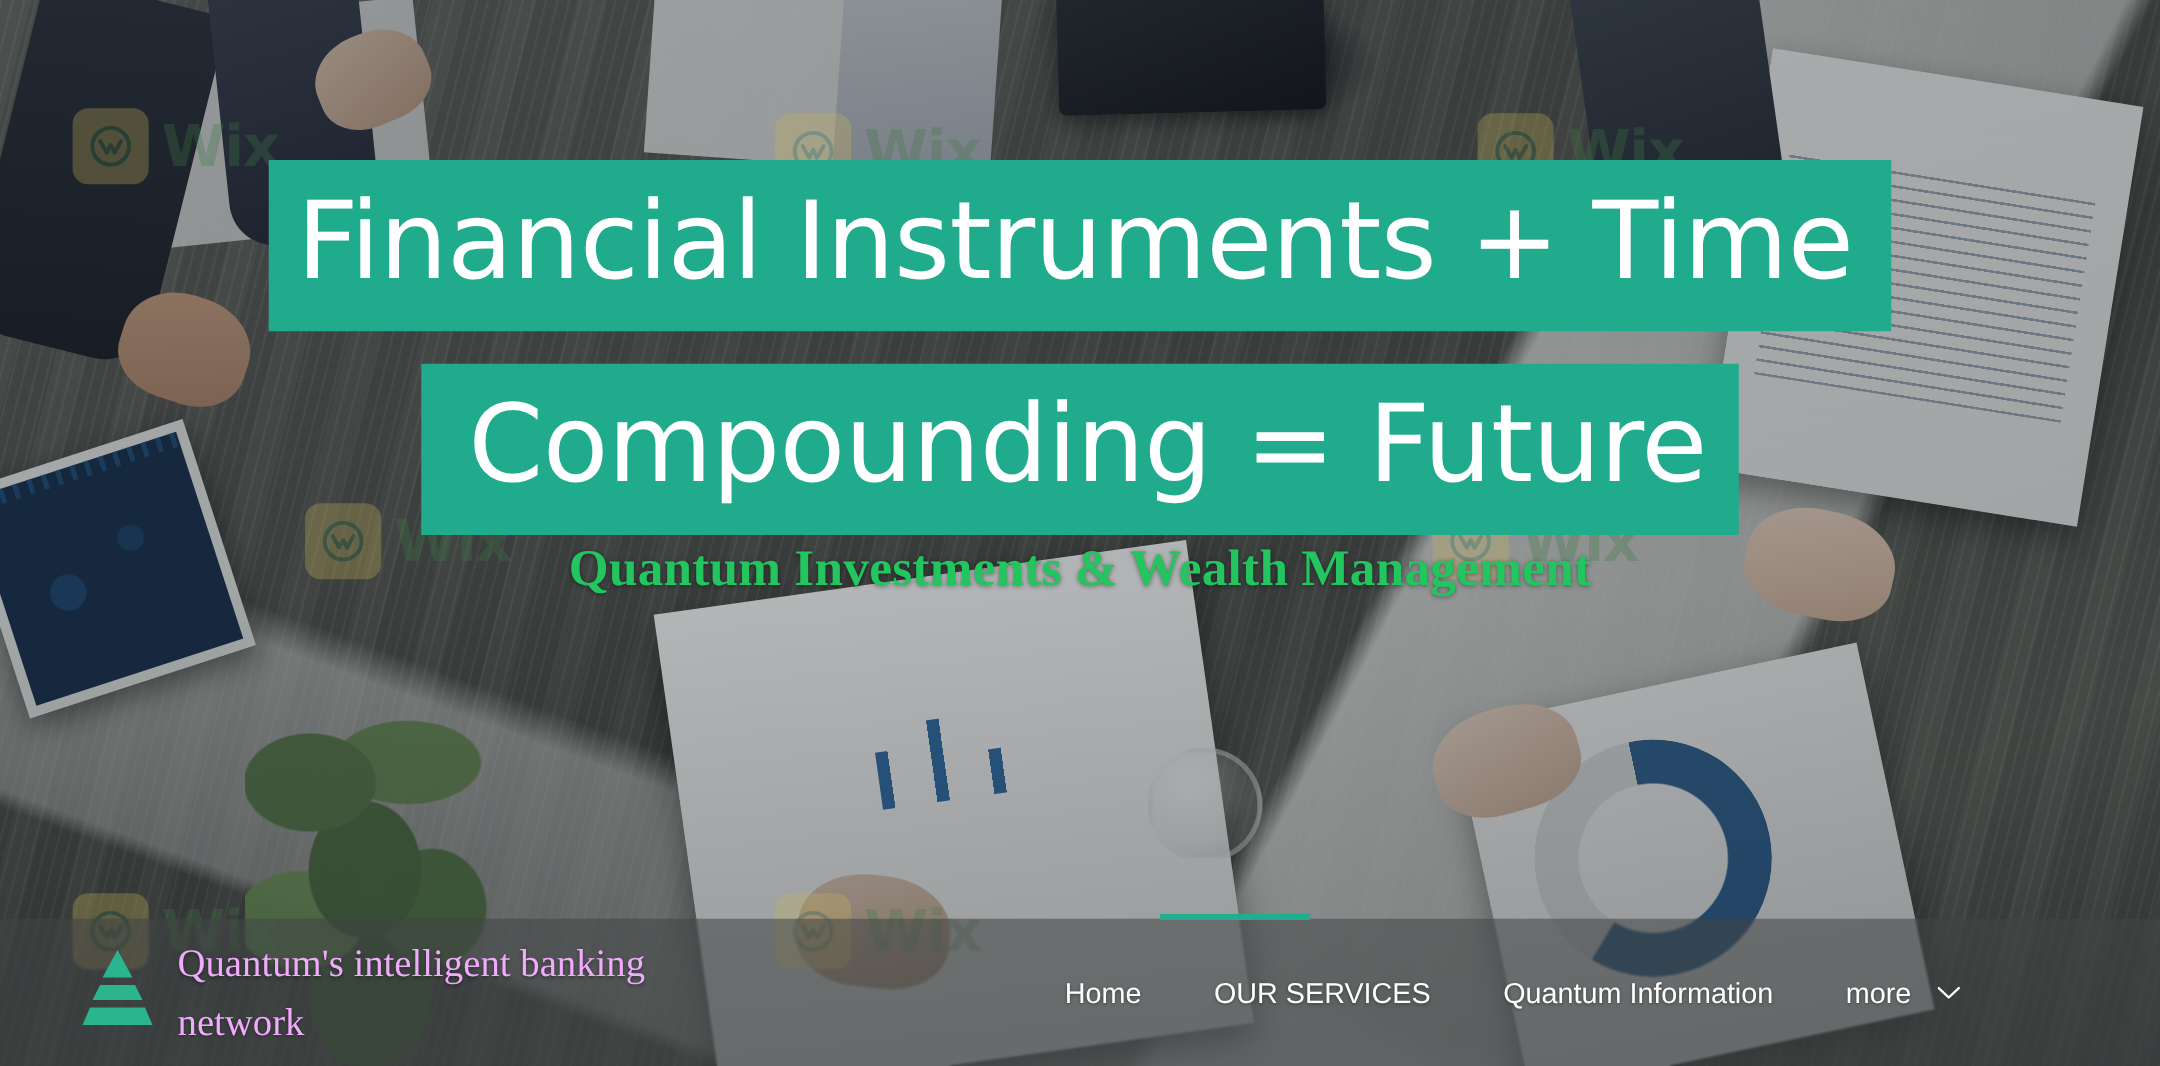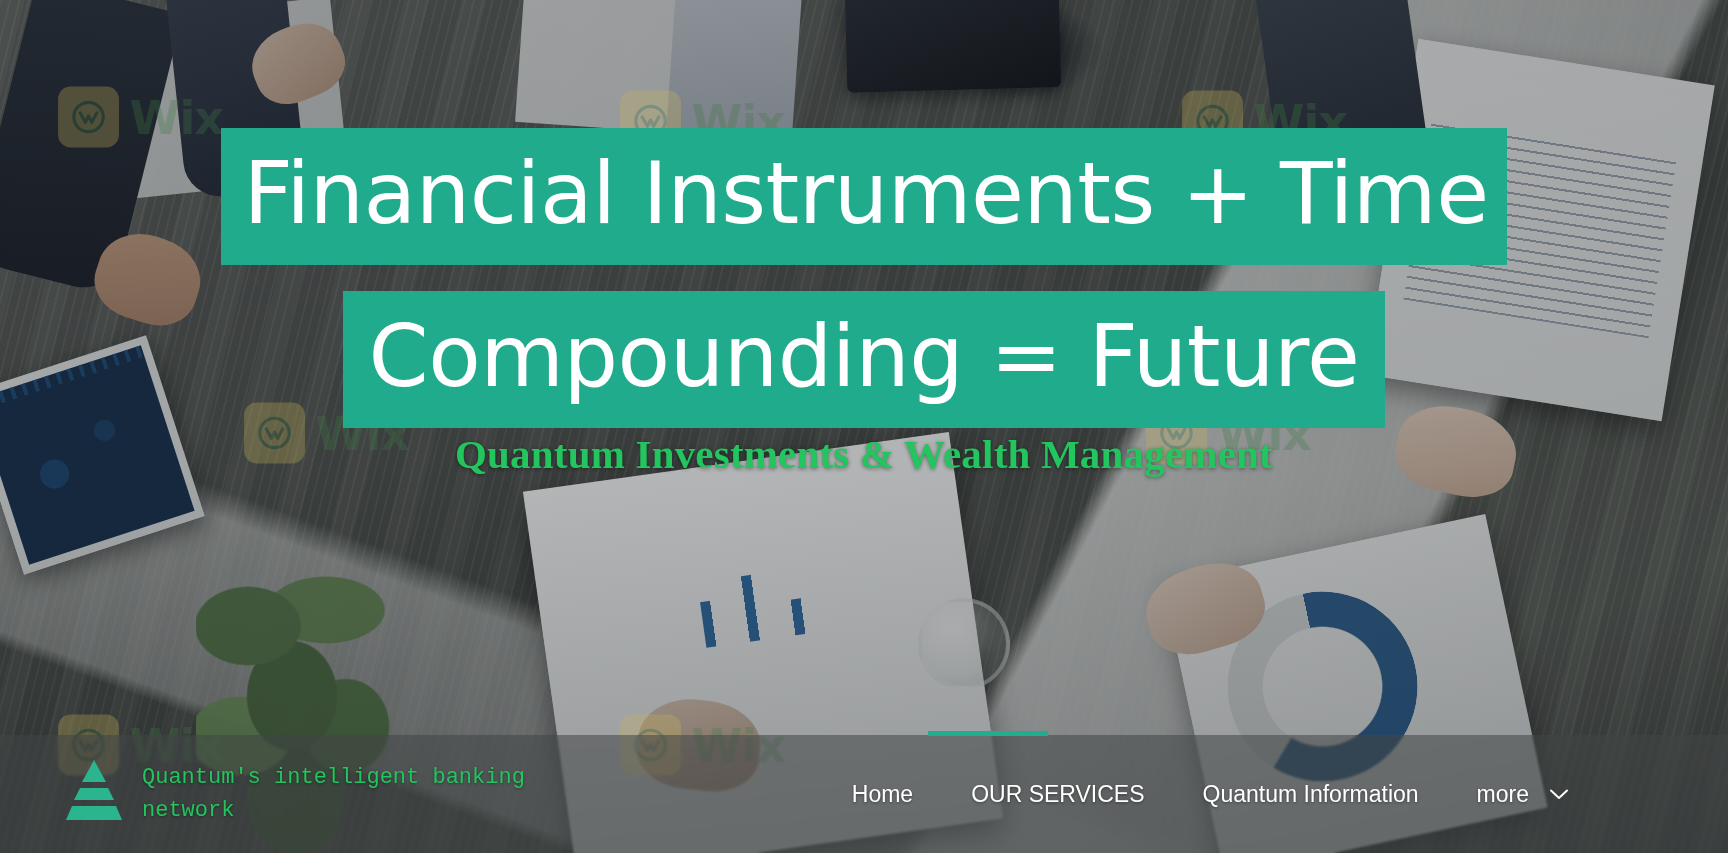--- a/index.html
+++ b/index.html
@@ -185,22 +185,22 @@
   .headline-band {
     background: #20ab8d;
     color: #ffffff;
     font-family: "DejaVu Sans", sans-serif;
     font-weight: 400;
     font-size: 86px;
     line-height: 1.34;
     letter-spacing: -0.5px;
     white-space: nowrap;
   }
-  .headline-band.line-1 { padding: 8px 18px 14px 22px; }
-  .headline-band.line-2 { padding: 8px 26px 14px 26px; margin-top: 26px; }
+  .headline-band.line-1 { padding: 8px 30px 14px 22px; }
+  .headline-band.line-2 { padding: 8px 26px 14px 38px; margin-top: 26px; }
 
   .subtitle {
     position: absolute; left: 0; right: 0; top: 430px;
     text-align: center;
     font-family: "Liberation Serif", "DejaVu Serif", serif;
     font-weight: 700;
     font-size: 41px;
     letter-spacing: 0.2px;
     color: #22c55e;
     text-shadow: 0 1px 4px rgba(0,0,0,.45);
@@ -218,24 +218,24 @@
     width: 120px; height: 5px;
     background: #1fae8f;
   }
 
   .brand {
     display: flex; align-items: center; gap: 16px;
     margin-left: 62px; width: 640px;
   }
   .brand-logo { width: 64px; height: 72px; flex: none; }
   .brand-title {
-    color: #22c55e;
-    font-family: Liberation Mono, monospace;
+    color: #f0abfc;
+    font-family: Liberation Serif, serif;
     font-weight: 400;
-    font-size: 22px;
+    font-size: 31px;
     line-height: 1.52;
     max-width: 470px;
     text-shadow: 0 1px 3px rgba(0,0,0,.4);
   }
 
   .nav-menu {
     margin-left: auto; margin-right: 160px;
     display: flex; align-items: center; gap: 58px;
   }
   .nav-item {

